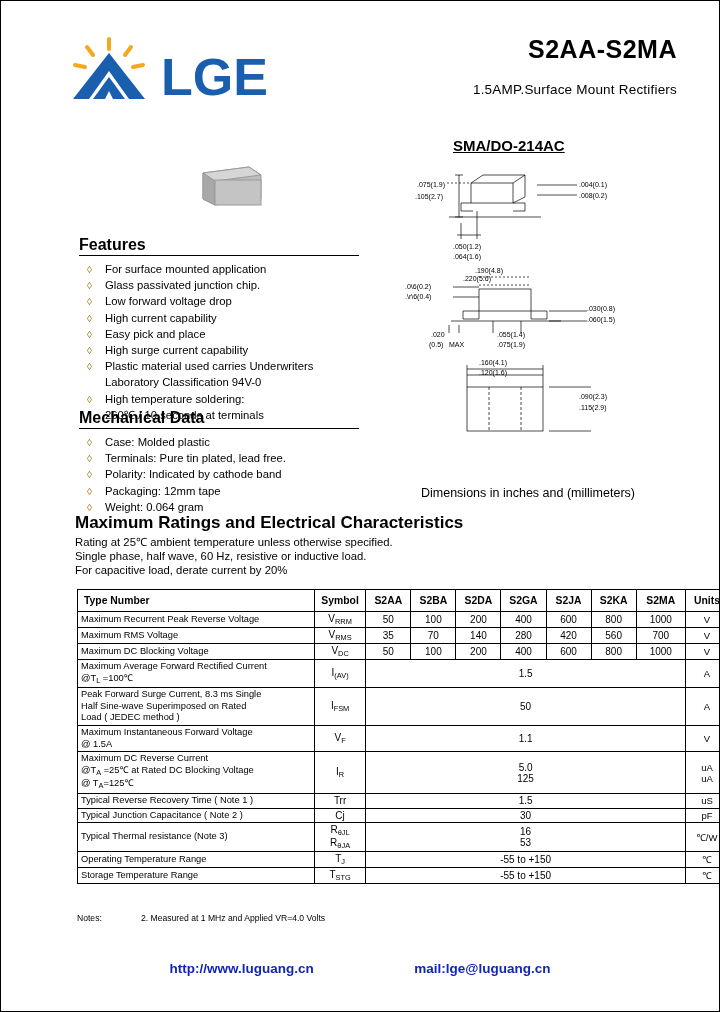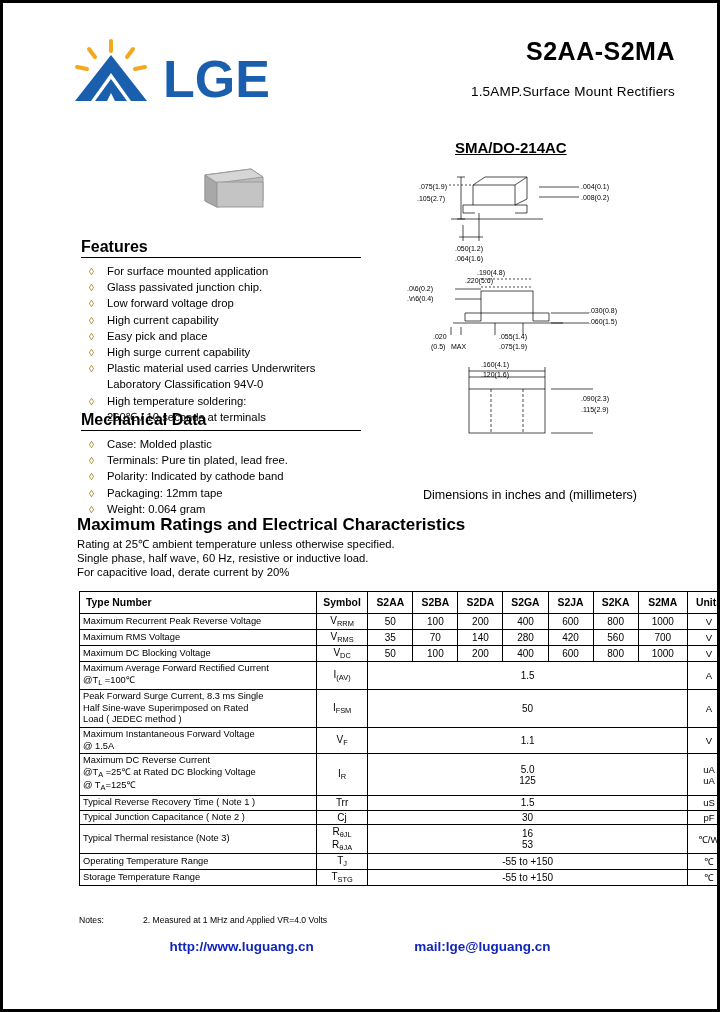--- a/index.html
+++ b/index.html
@@ -6,21 +6,21 @@
   body{
     width:720px;height:1012px;
     background:#ffffff;
     font-family:"Liberation Sans", sans-serif;
     color:#000;
     position:relative;
     overflow:hidden;
   }
   .page{
     position:absolute;inset:0;
-    border:3px solid #000000;
+    border:1px solid #000000;
     box-sizing:border-box;
   }
   
   .header{position:absolute;top:24px;left:40px;right:28px;height:96px;}
   .logo{position:absolute;left:22px;top:8px;width:230px;height:76px;}
   .logo svg{display:block;}
   .title-block{position:absolute;right:14px;top:10px;text-align:right;width:420px;}
   .part-title{font-size:25px;font-weight:bold;letter-spacing:.5px;}
   .subtitle{font-size:13.5px;margin-top:18px;letter-spacing:.2px;}
   .pkg-title{
@@ -61,21 +61,21 @@
   td.sym{text-align:center;font-size:10px;}
   td.val{text-align:center;font-size:10px;}
   td.units{text-align:center;font-size:9.5px;}
   .sub{font-size:7.4px;vertical-align:-2px;}
   
   .notes{position:absolute;left:76px;top:912px;font-size:8.6px;}
   .notes .lbl{position:absolute;left:0;top:0;font-size:8.6px;}
   .notes ol{margin:0;padding-left:64px;list-style:none;}
   .notes ol li{margin-bottom:1.5px;line-height:11px;}
   
-  .footer{position:absolute;left:0;right:0;top:934px;text-align:center;}
+  .footer{position:absolute;left:0;right:0;top:958px;text-align:center;}
   .footer span{font-size:13.5px;font-weight:bold;color:#1126b8;}
   .footer .url{margin-right:96px;}
 </style>
 </head>
 <body>
 
 <div class="page">
 
   <div class="header">
     <div class="logo">

